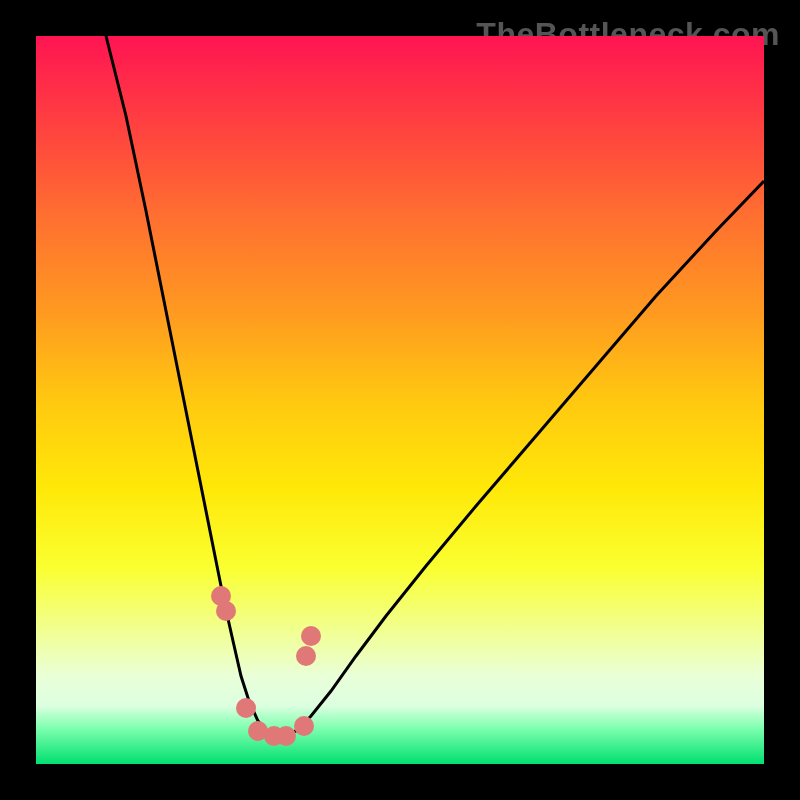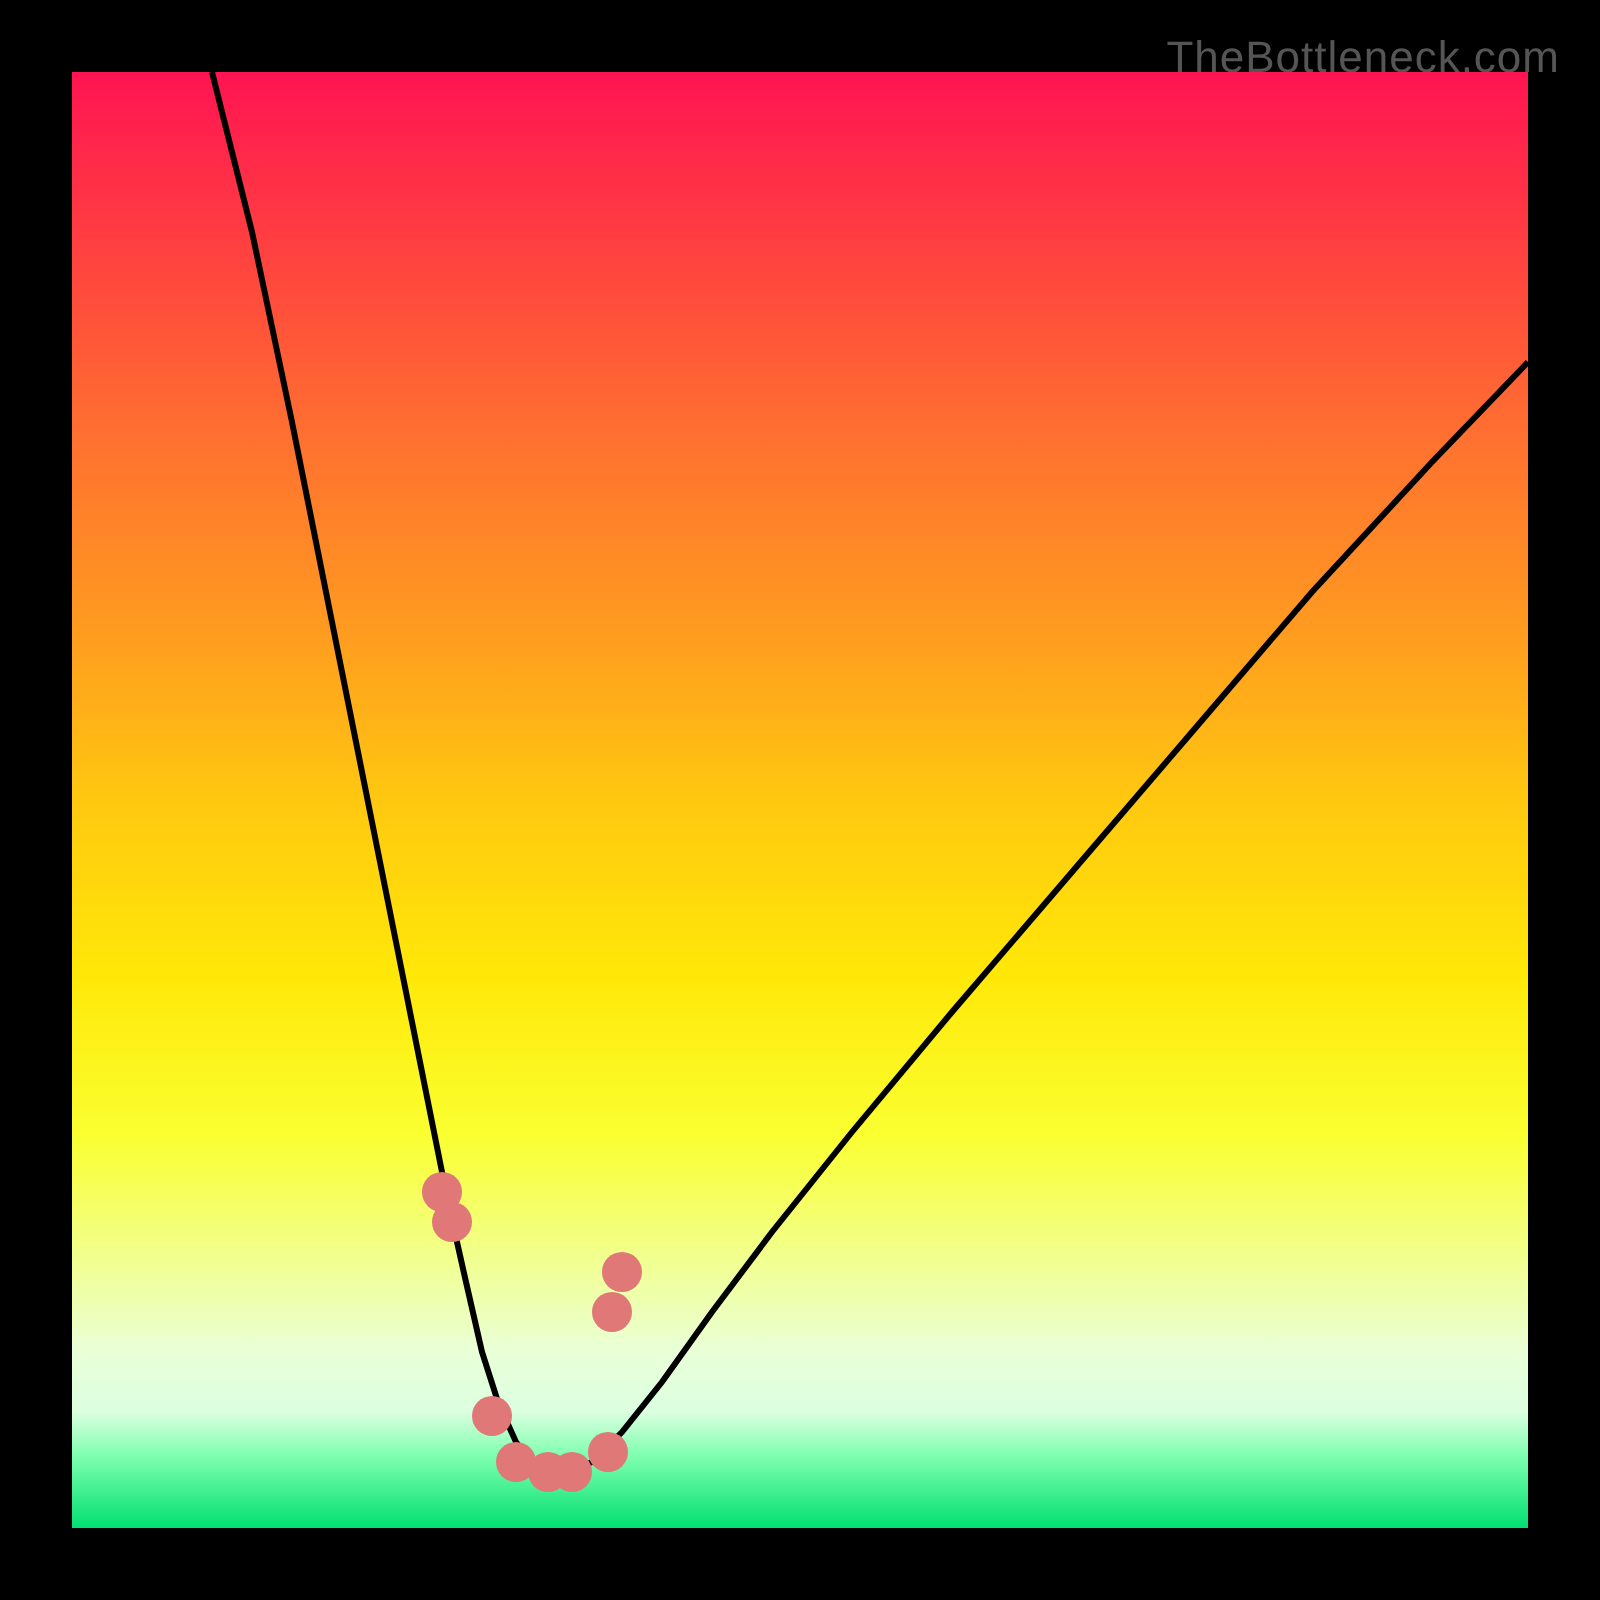--- a/index.html
+++ b/index.html
@@ -38,22 +38,22 @@
       #e9ffd8 88%,
       #dcffe0 92%,
       #80ffb0 95%,
       #00e070 100%);
   }
   .watermark {
     position: absolute;
     top: 16px;
     right: 20px;
     color: #555555;
-    font-size: 22px;
-    font-weight: 400;
+    font-size: 32px;
+    font-weight: 700;
     letter-spacing: 0.5px;
   }
   svg.curve {
     position: absolute;
     left: 0;
     top: 0;
     width: 728px;
     height: 728px;
   }
 </style>

